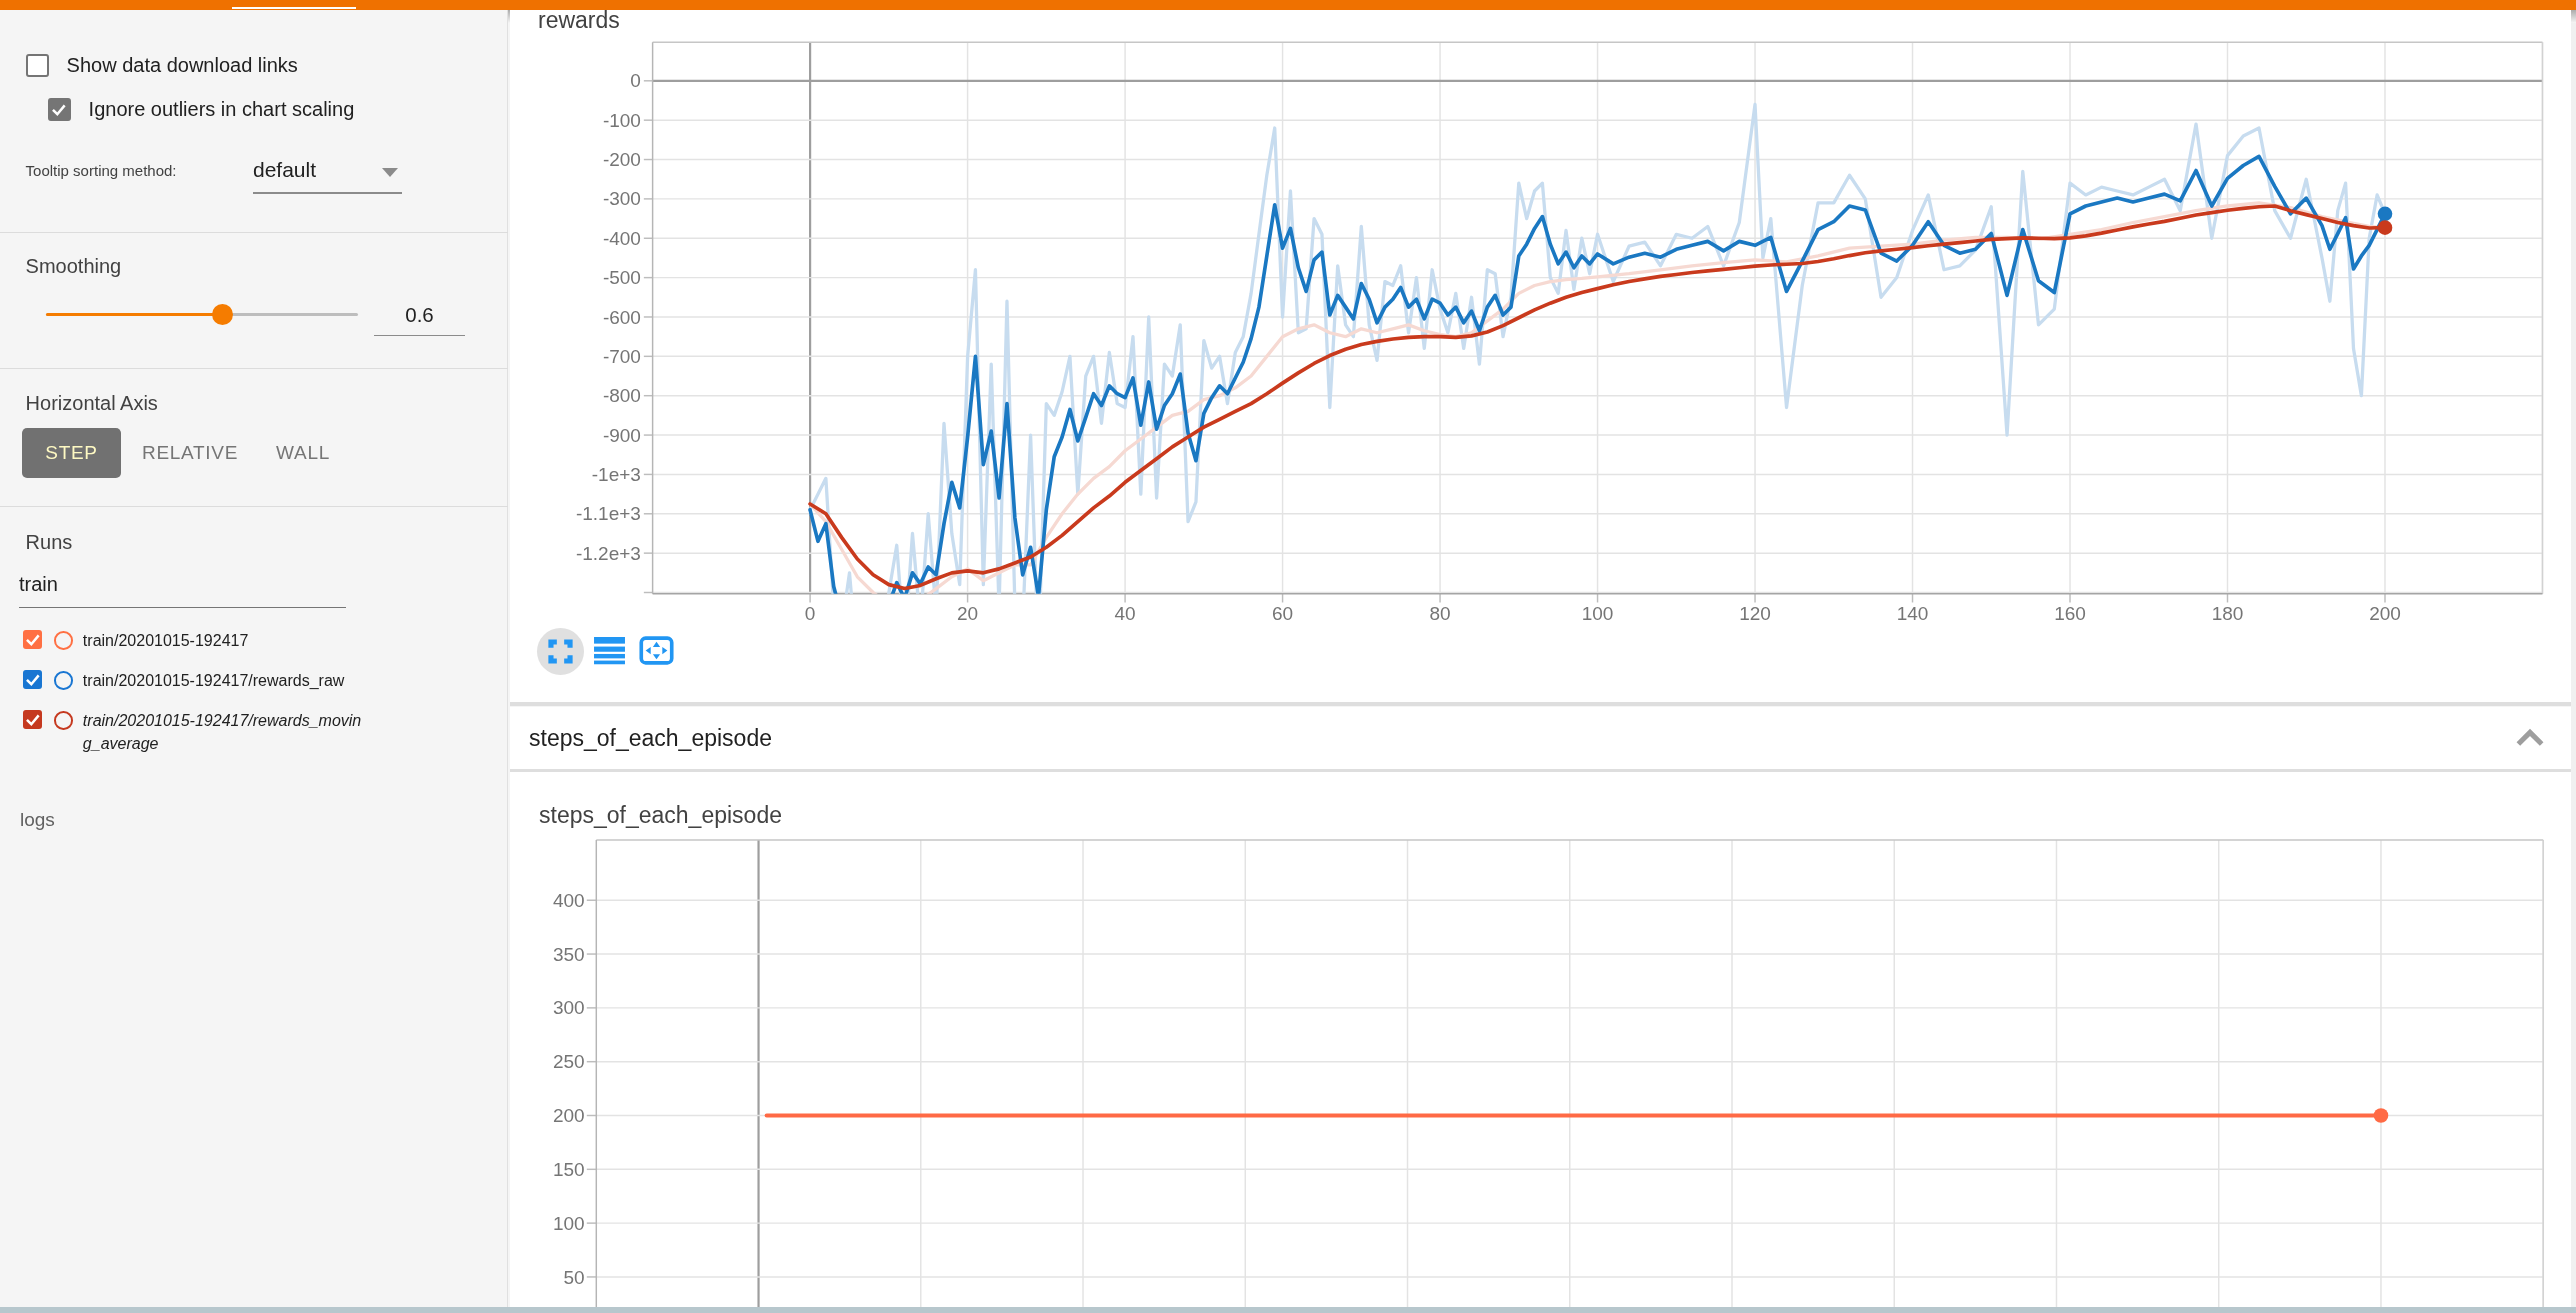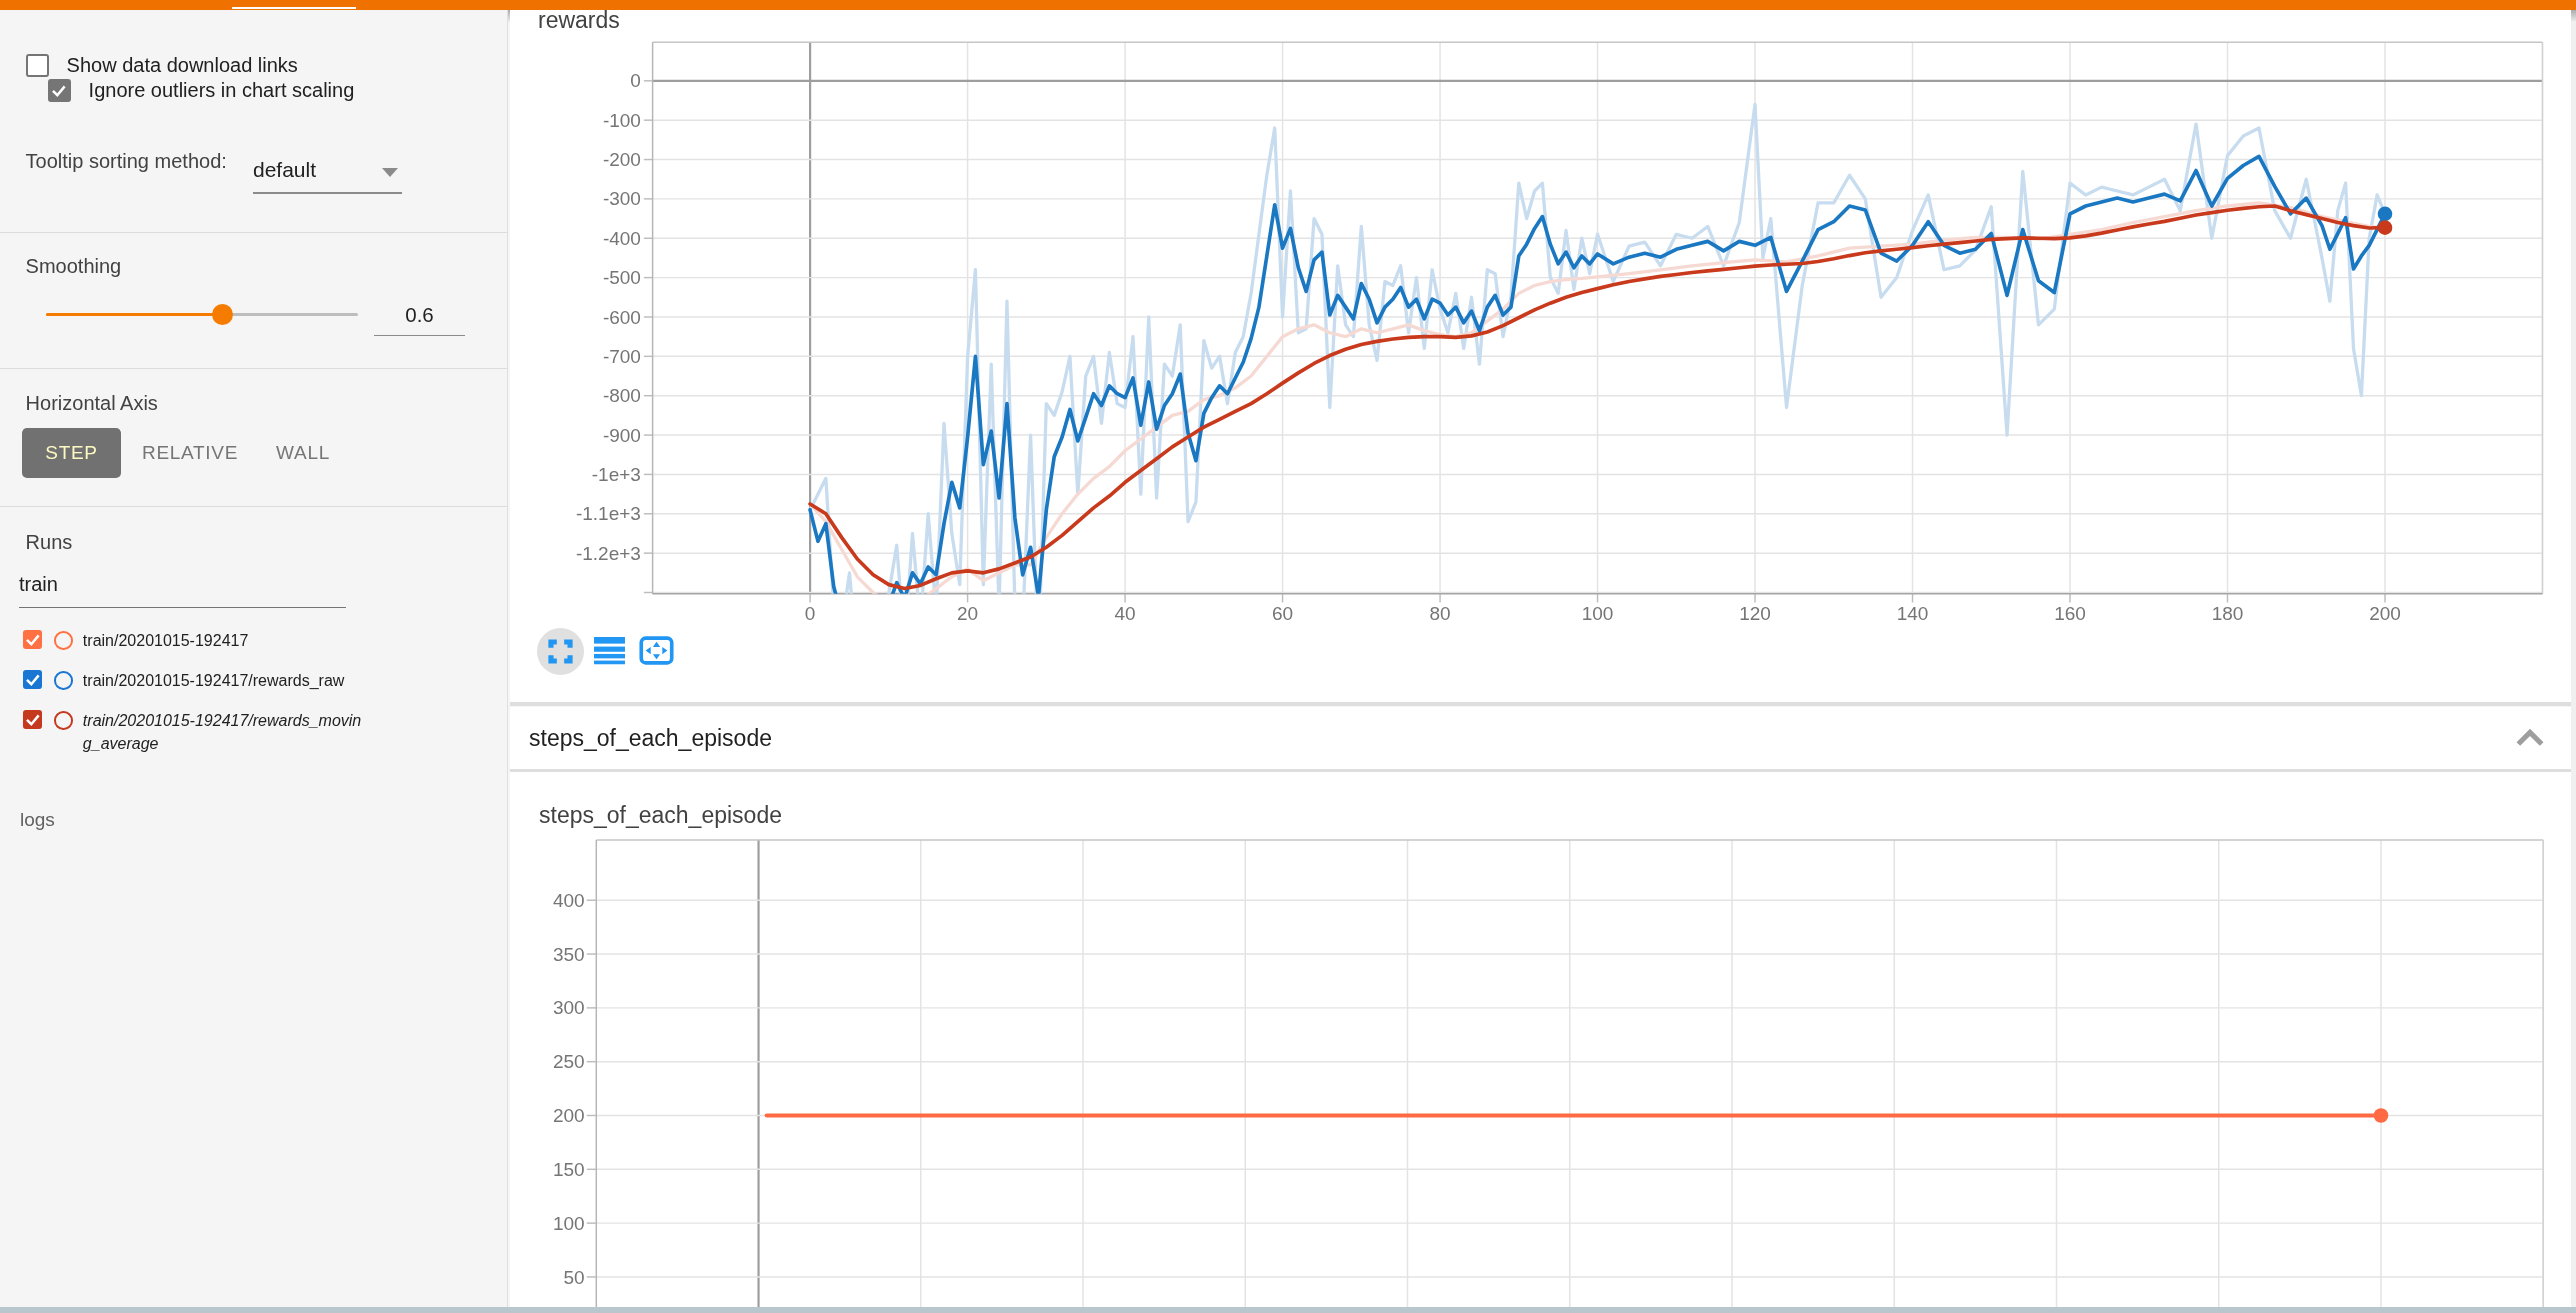--- a/index.html
+++ b/index.html
@@ -42,30 +42,30 @@
   <div id="tab-indicator" class="abs"></div>
   <div id="topshadow" class="abs"></div>
 
   <div id="sidebar" class="abs">
 
     <div class="chk-row" style="top:44px;">
       <div class="chk-box"></div>
       <div class="chk-label">Show data download links</div>
     </div>
 
-    <div class="chk-row" style="top:69px;padding-left:22px;">
+    <div class="chk-row" style="top:88px;padding-left:22px;">
       <div class="chk-box checked">
         <svg width="17.6" height="17.6" viewBox="0 0 24 24">
             <polyline points="4,12 10,18 20,6" fill="none" stroke="#ffffff" stroke-width="3.4"></polyline>
           </svg>
       </div>
       <div class="chk-label">Ignore outliers in chart scaling</div>
     </div>
 
-    <div class="abs" style="left:25.6px;top:140px;font-size:20px;color:#424242;">Tooltip sorting method:</div>
+    <div class="abs" style="left:25.6px;top:152px;font-size:15px;color:#424242;">Tooltip sorting method:</div>
     <div class="abs" style="left:253px;top:148px;width:149px;border-bottom:2.2px solid #8b8b8b;padding-bottom:10.2px;">
       <span style="font-size:21px;color:#212121;">default</span>
       <span style="position:absolute;right:4.4px;top:10.2px;width:0;height:0;border-left:8px solid transparent;border-right:8px solid transparent;border-top:9.5px solid #8b8b8b;"></span>
     </div>
 
     <div class="divider" style="top:222px;"></div>
 
     <div class="side-h" style="top:245px;">Smoothing</div>
     <div class="abs" style="left:46px;top:303px;width:312px;height:3.7px;background:#bdbdbd;border-radius:2.2px;"></div>
     <div class="abs" style="left:46px;top:303px;width:176px;height:3.7px;background:#f57c00;border-radius:2.2px;"></div>

